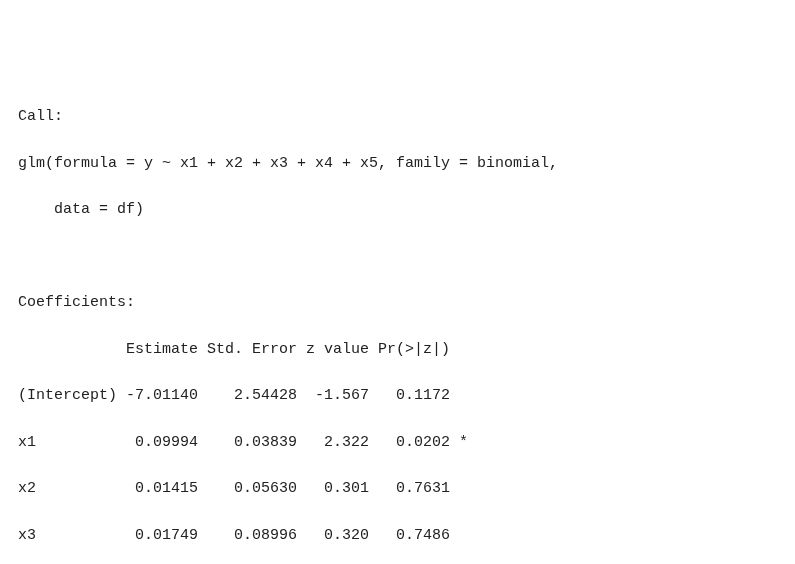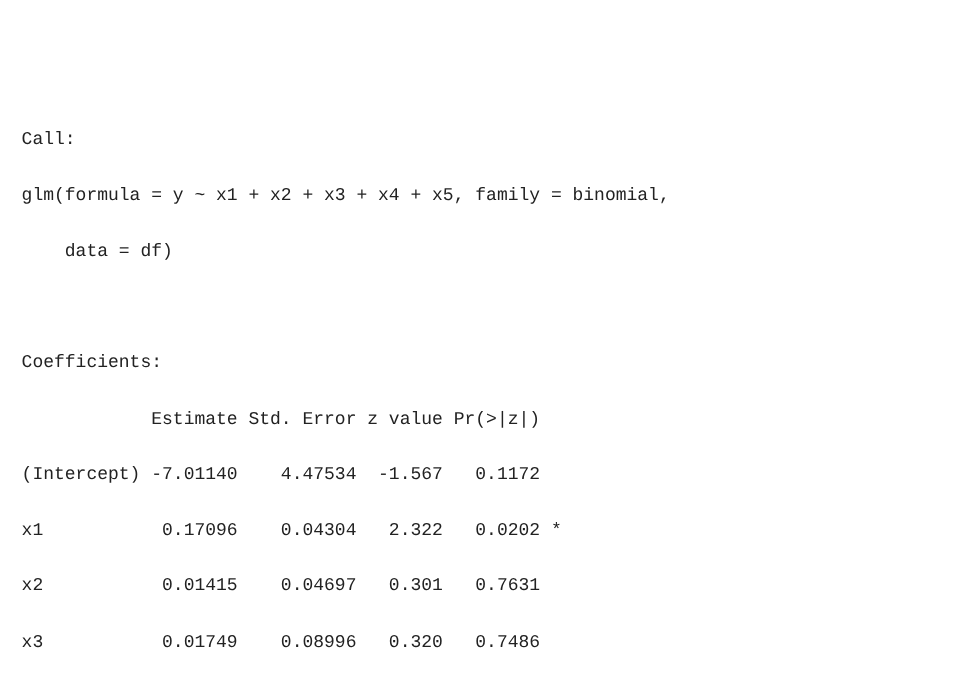--- a/index.html
+++ b/index.html
@@ -26,25 +26,25 @@
 <span>glm(formula = y ~ x1 + x2 + x3 + x4 + x5, family = binomial,</span>
 
 <span>    data = df)</span>
 
 <span></span>
 
 <span>Coefficients:</span>
 
 <span>            Estimate Std. Error z value Pr(&gt;|z|)  </span>
 
-<span>(Intercept) -7.01140    4.47534  -1.567   0.1172  </span>
+<span>(Intercept) -7.01140    2.54428  -1.567   0.1172  </span>
 
-<span>x1           0.17096    0.04304   2.322   0.0202 *</span>
+<span>x1           0.09994    0.03839   2.322   0.0202 *</span>
 
-<span>x2           0.01415    0.04697   0.301   0.7631  </span>
+<span>x2           0.01415    0.05630   0.301   0.7631  </span>
 
 <span>x3           0.01749    0.08996   0.320   0.7486  </span>
 
 
 
 
 
 
 
 

